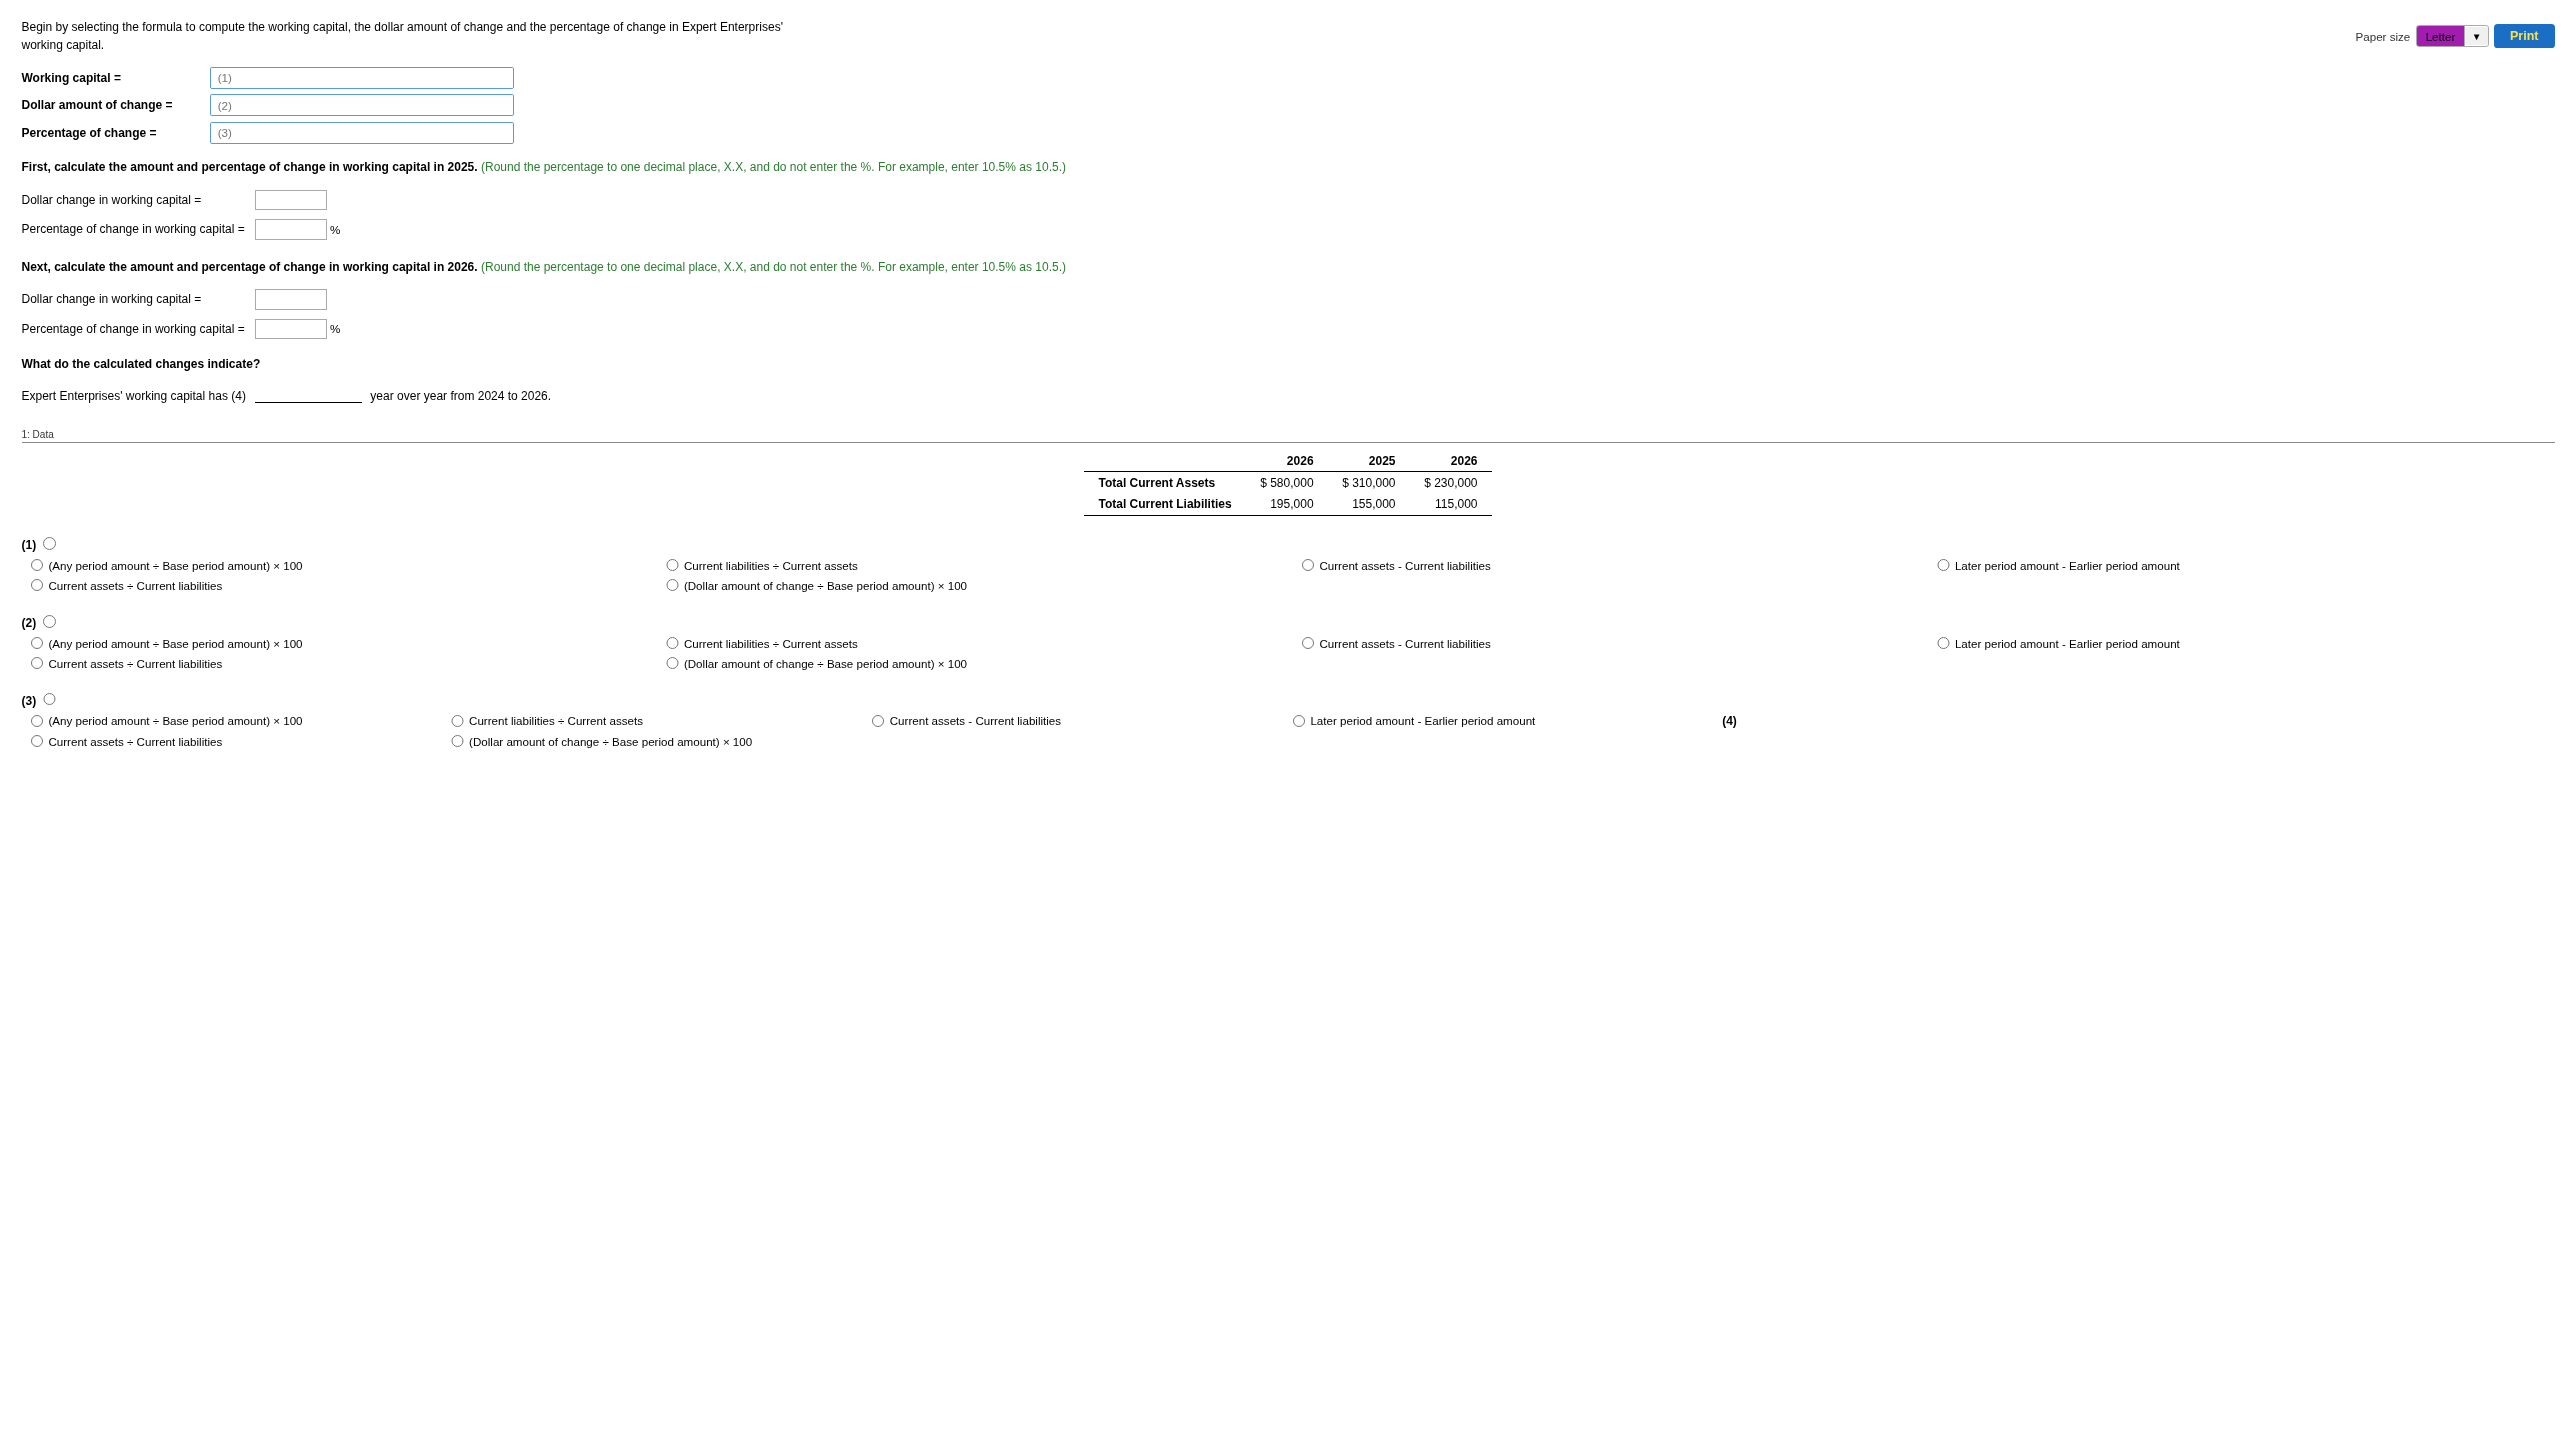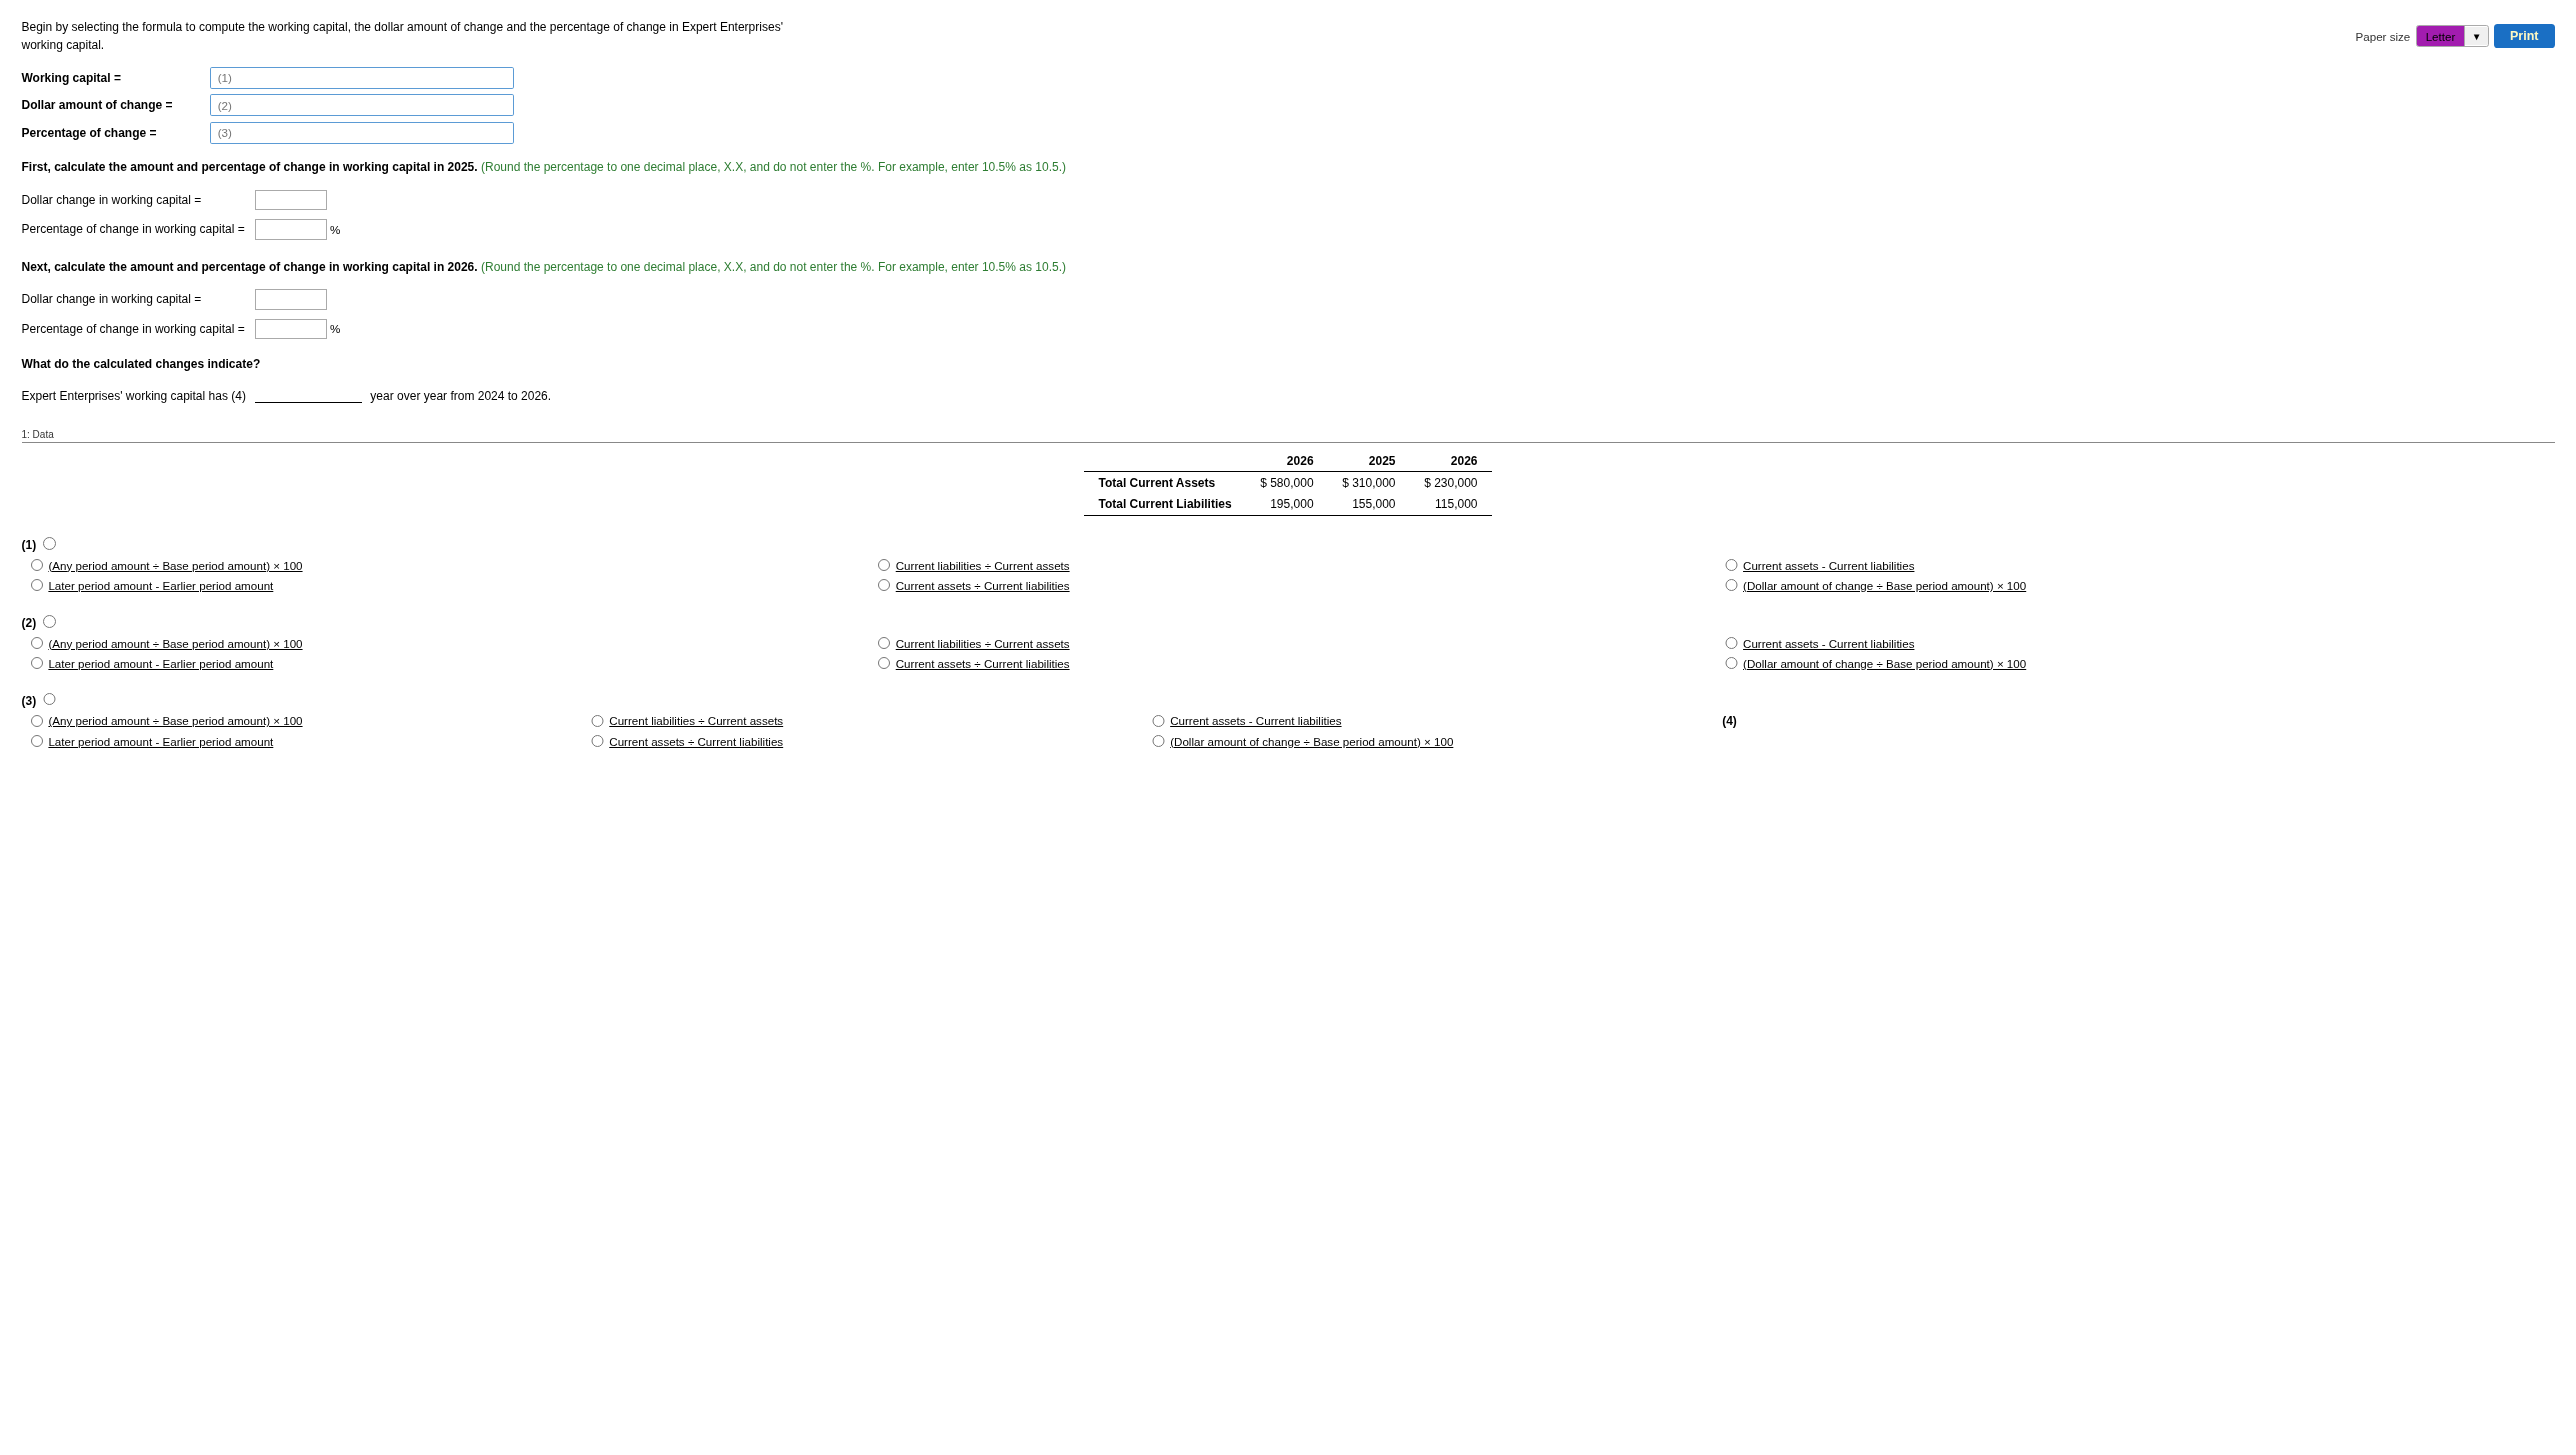--- a/index.html
+++ b/index.html
@@ -42,21 +42,21 @@
       background: #a21caf;
     }
     .paper-size-arrow {
       padding: 3.6px 6.3px;
       background: #f0f0f0;
       font-size: 9.8px;
       cursor: pointer;
     }
     .print-btn {
       background: #1a6fc4;
-      color: #fef9c3;
+      color: #fde047;
       border: none;
       border-radius: 3.6px;
       padding: 5.4px 16px;
       font-size: 12.5px;
       cursor: pointer;
       font-weight: bold;
     }
     .formula-section { margin-bottom: 14.3px; }
     .formula-row {
       display: flex;
@@ -148,25 +148,24 @@
     }
     .data-table td:first-child { text-align: left; font-weight: bold; }
     .data-table tr.border-bottom td { border-bottom: 1.8px solid #000; }
     .data-table tr.first-data td { border-top: 1.8px solid #000; }
     .options-section { margin-bottom: 18px; }
     .option-group {
       margin-bottom: 19.7px;
     }
     .options-grid {
       display: grid;
-      grid-template-columns: 1fr 1fr 1fr;
+      grid-template-columns: 1fr 1fr 1fr 1fr;
       gap: 3.6px 18px;
       font-size: 11.6px;
       padding-left: 9px;
-      text-decoration: underline;
     }
     .radio-option {
       display: flex;
       align-items: center;
       gap: 5.4px;
       margin-bottom: 3.6px;
     }
     .radio-option input[type="radio"] {
       accent-color: #1a6fc4;
       width: 12.5px;

